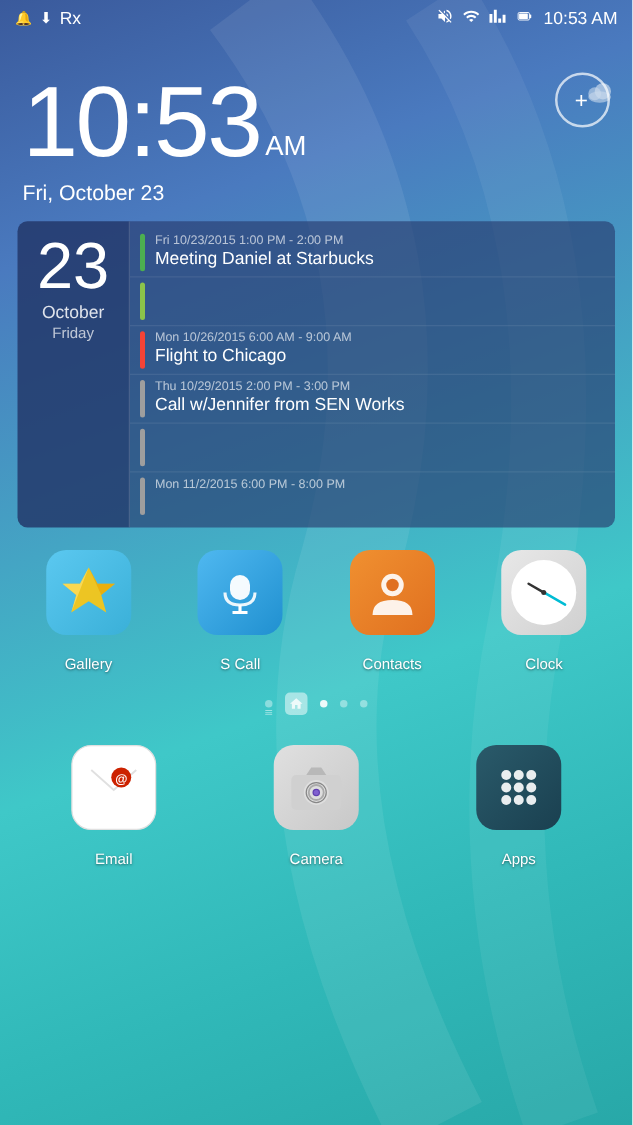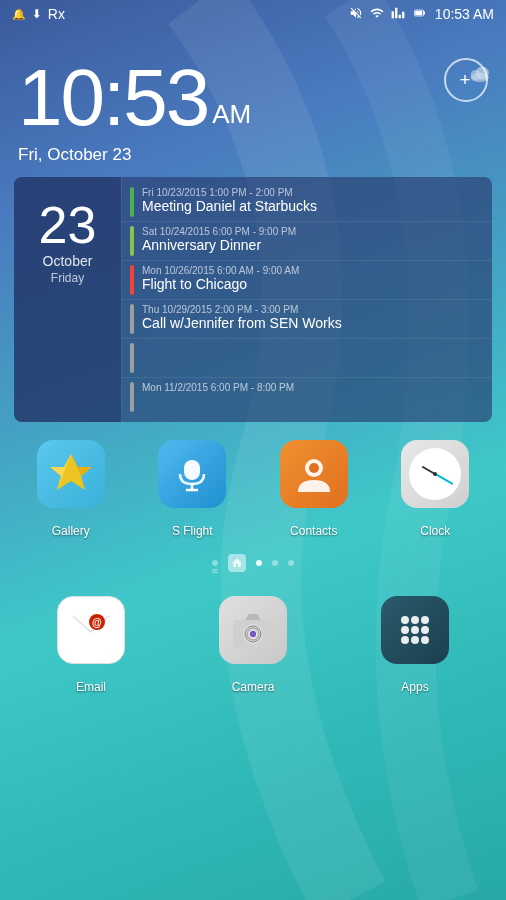--- a/index.html
+++ b/index.html
@@ -68,21 +68,21 @@
 
     .big-time {
       font-size: 80px;
       color: white;
       font-weight: 200;
       letter-spacing: -2px;
       line-height: 1;
     }
 
     .am-pm {
-      font-size: 26px;
+      font-size: 22px;
       font-weight: 300;
       color: white;
       align-self: flex-end;
       margin-bottom: 8px;
       margin-left: 4px;
     }
 
     .weather-widget {
       display: flex;
       flex-direction: column;
@@ -125,27 +125,27 @@
       z-index: 10;
       margin: 0 14px;
       background: rgba(40, 60, 110, 0.65);
       border-radius: 8px;
       overflow: hidden;
       display: flex;
       min-height: 240px;
     }
 
     .cal-left {
-      width: 108px;
+      width: 90px;
       background: rgba(30, 50, 100, 0.5);
       display: flex;
       flex-direction: column;
       align-items: center;
       justify-content: flex-start;
-      padding-top: 22px;
+      padding-top: 10px;
       flex-shrink: 0;
       border-right: 1px solid rgba(255,255,255,0.15);
     }
 
     .cal-day-num {
       font-size: 52px;
       color: white;
       font-weight: 300;
       line-height: 1;
     }
@@ -443,24 +443,20 @@
   <div class="cal-right">
       <div class="cal-event">
         <div class="event-bar" style="background:#4caf50"></div>
         <div class="event-info">
           <div class="event-date-line">Fri 10/23/2015 1:00 PM - 2:00 PM</div>
           <div class="event-title">Meeting Daniel at Starbucks</div>
         </div>
       </div>
       <div class="cal-event">
         <div class="event-bar" style="background:#8bc34a"></div>
-        <div class="event-info">
-          <div class="event-date-line">Sat 10/24/2015 6:00 PM - 9:00 PM</div>
-          <div class="event-title">Anniversary Dinner</div>
-        </div>
       </div>
       <div class="cal-event">
         <div class="event-bar" style="background:#f44336"></div>
         <div class="event-info">
           <div class="event-date-line">Mon 10/26/2015 6:00 AM - 9:00 AM</div>
           <div class="event-title">Flight to Chicago</div>
         </div>
       </div>
       <div class="cal-event">
         <div class="event-bar" style="background:#9e9e9e"></div>
@@ -497,21 +493,21 @@
 
   <div class="app-item">
     <div class="app-icon-wrap icon-svoice">
       <svg width="40" height="40" viewBox="0 0 40 40">
         <rect x="12" y="6" width="16" height="20" rx="8" fill="white" opacity="0.95"></rect>
         <path d="M8 20 Q8 30 20 30 Q32 30 32 20" stroke="white" stroke-width="2.5" fill="none" opacity="0.9"></path>
         <line x1="20" y1="30" x2="20" y2="36" stroke="white" stroke-width="2.5"></line>
         <line x1="14" y1="36" x2="26" y2="36" stroke="white" stroke-width="2.5"></line>
       </svg>
     </div>
-    <span class="app-label">S Flight</span>
+    <span class="app-label">S Call</span>
   </div>
 
   <div class="app-item">
     <div class="app-icon-wrap icon-contacts">
       <svg width="40" height="40" viewBox="0 0 40 40">
         <circle cx="20" cy="14" r="9" fill="rgba(255,255,255,0.9)"></circle>
         <path d="M4 38 Q4 26 20 26 Q36 26 36 38" fill="rgba(255,255,255,0.9)"></path>
         <circle cx="20" cy="14" r="5" fill="#e07020"></circle>
       </svg>
     </div>

